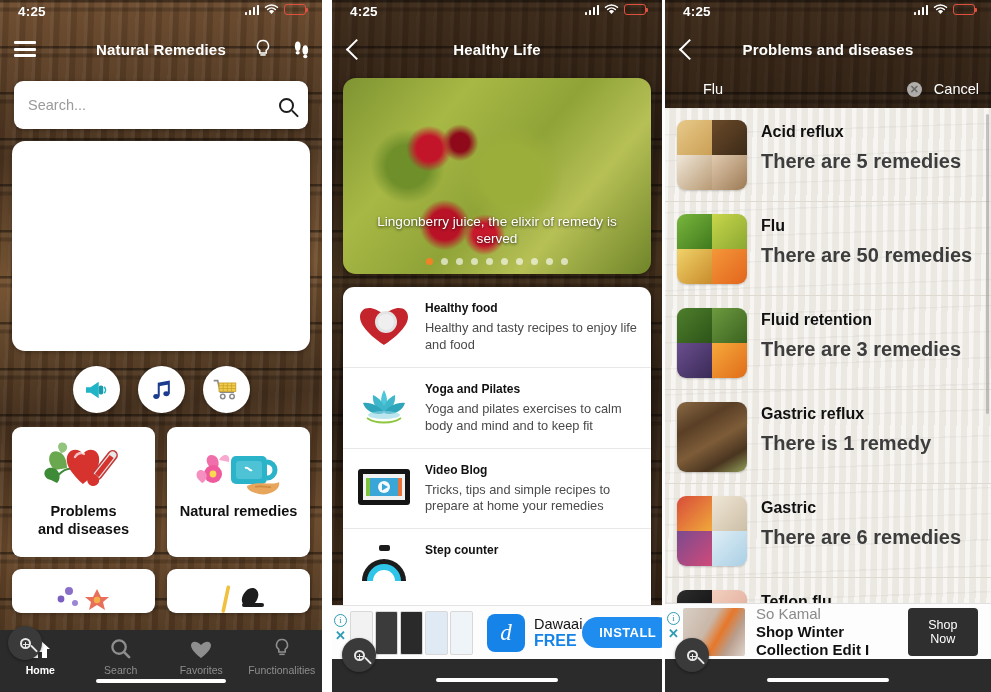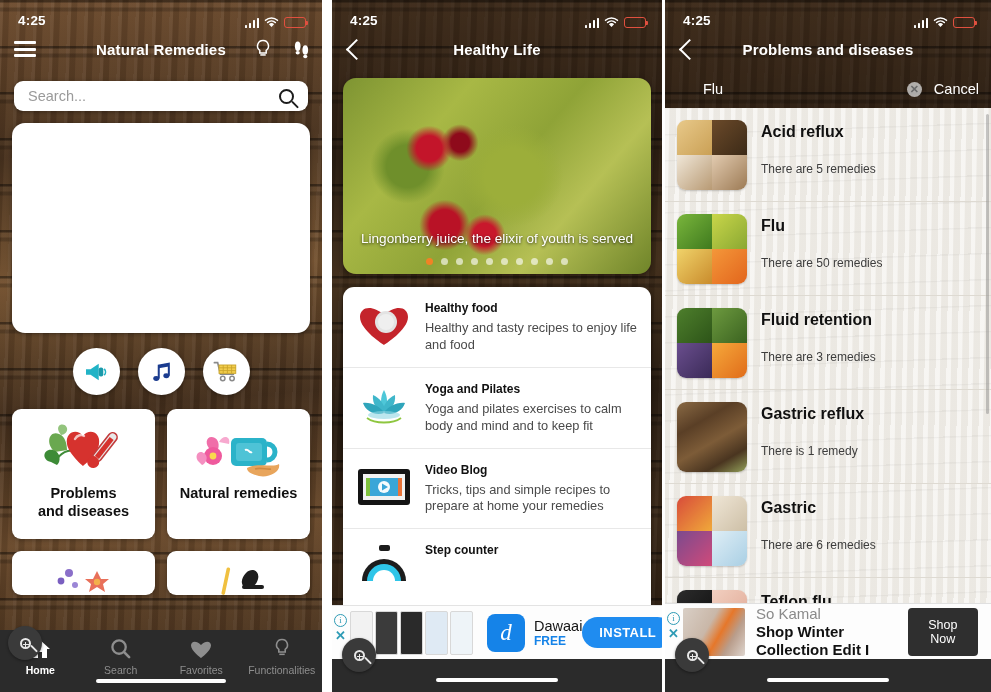--- a/index.html
+++ b/index.html
@@ -31,21 +31,21 @@
         rgba(255,255,255,0.055) 0px, rgba(255,255,255,0.055) 3px,
         rgba(0,0,0,0.10) 4px, rgba(0,0,0,0.10) 9px,
         rgba(255,255,255,0.02) 10px, rgba(255,255,255,0.02) 17px),
       linear-gradient(175deg, #6e4c2e 0%, #4a331f 22%, #73512f 40%, #432e1c 58%, #6a4a2c 76%, #3e2a19 100%);
   }
   .wood.dark { filter: brightness(0.58); }
 
   
   .statusbar {
     position: relative; height: 28px;
-    display: flex; align-items: flex-end; justify-content: space-between;
+    display: flex; align-items: flex-start; justify-content: space-between;
     padding: 4px 16px 0 18px;
     color: #fff;
   }
   .statusbar .clock { font-size: 13.5px; font-weight: bold; letter-spacing: .2px; }
   .sb-right { display: flex; align-items: center; gap: 5px; }
   .sig { display: flex; align-items: flex-end; gap: 1.5px; height: 10px; }
   .sig i { width: 2.5px; background: #fff; border-radius: .5px; display: block; }
   .sig i:nth-child(1){ height:3px; opacity:.95 }
   .sig i:nth-child(2){ height:5px }
   .sig i:nth-child(3){ height:7.5px }
@@ -72,21 +72,21 @@
   }
   .nav-left { position: relative; z-index: 2; padding-left: 14px; display:flex; align-items:center; }
   .nav-right { position: absolute; right: 12px; z-index: 2; display: flex; align-items: center; gap: 22px; }
 
   .hamburger { width: 22px; height: 16px; display:flex; flex-direction: column; justify-content: space-between; cursor:pointer;}
   .hamburger span { display:block; height: 3px; background: #fff; border-radius: 1px; }
   .chev-back { width: 15px; height: 15px; border-left: 2.6px solid #fff; border-bottom: 2.6px solid #fff; transform: rotate(45deg); margin-left:3px; }
 
   
   .search-card {
-    position: relative; margin: 11px 14px 0; height: 30px;
+    position: relative; margin: 11px 14px 0; height: 48px;
     background: #fff; border-radius: 9px;
     display: flex; align-items: center; padding: 0 14px;
     box-shadow: 0 1px 4px rgba(0,0,0,.35);
   }
   .search-card .ph { flex: 1; color: #9a9a9a; font-size: 14.5px; }
   .mag { position: relative; width: 15px; height: 15px; border: 2.4px solid #1c1c1c; border-radius: 50%; }
   .mag:after { content:''; position:absolute; width: 2.4px; height: 9px; background:#1c1c1c;
      right:-4px; bottom:-7px; transform: rotate(-45deg); border-radius:2px;}
 
   .big-card {
@@ -191,21 +191,21 @@
   .ad-shots span:nth-child(3){ background:#2a2a2a; }
   .ad-shots span:nth-child(4){ background:#dfeaf4; }
   .ad-shots span:nth-child(5){ background:#eef4f8; }
   .ad-app { display:flex; align-items:center; gap: 9px; margin-left: 14px; }
   .ad-logo {
     width: 38px; height: 38px; border-radius: 8px; background: #1583e8;
     color:#fff; display:flex; align-items:center; justify-content:center;
     font-family:"Liberation Serif", serif; font-size: 23px; font-style: italic;
   }
   .ad-name { font-size: 14.5px; color: #141414; }
-  .ad-free { font-size: 12px; color: #1583e8; font-weight: bold; }
+  .ad-free { font-size: 16px; color: #1583e8; font-weight: bold; }
   .install-btn {
     margin-left: auto; margin-right: 12px;
     background: #1f8cf0; color:#fff; border:none; border-radius: 17px;
     padding: 8px 17px; font-size: 13px; font-weight: bold; letter-spacing:.4px;
     font-family: "Liberation Sans", sans-serif;
   }
   .bottom-black {
     position:absolute; left:0; right:0; bottom:0; height: 33px; background: #2b2b2b;
   }
   .bb-home { position:absolute; bottom: 10px; left:50%; transform:translateX(-50%); width: 122px; height: 4.5px; border-radius:3px; background:#fff;}
@@ -232,21 +232,21 @@
     overflow: hidden;
   }
   .rrow { display:flex; gap: 14px; padding: 12px 14px 11px 12px; border-bottom: 1px solid #dedad2; align-items: flex-start; }
   .rrow .thumb {
     width: 70px; min-width: 70px; height: 70px; border-radius: 9px; overflow: hidden;
     display: grid; grid-template-columns: 1fr 1fr; grid-template-rows: 1fr 1fr;
     box-shadow: 0 1px 2px rgba(0,0,0,.2);
   }
   .rrow .thumb span { display:block; }
   .rrow .rt { font-size: 16px; font-weight: bold; color: #101010; margin-top: 3px; }
-  .rrow .rs { font-size: 12px; color: #3d3d3d; margin-top: 21px; }
+  .rrow .rs { font-size: 20px; color: #3d3d3d; margin-top: 9px; font-weight: bold; }
   .scroll-ind { position:absolute; right: 2px; top: 6px; width: 3px; height: 300px; border-radius: 2px; background: rgba(120,120,120,.4); }
 
   .ad2 {
     position: absolute; left: 0; right: 0; bottom: 33px; height: 56px;
     background: #fdfdfd; display:flex; align-items:center; padding-left: 18px;
     border-top: 1px solid #e0e0e0;
   }
   .ad2-img { width: 84px; height: 48px; border-radius: 2px;
      background: linear-gradient(120deg,#d9cfc6 0%, #c9b7a8 40%, #e6772a 58%, #b99d8b 75%, #ded5ce 100%); }
   .ad2-tx { margin-left: 11px; }
@@ -470,21 +470,21 @@
     </div>
 
     <div class="navbar">
       <div class="nav-left">
         <span class="chev-back"></span>
       </div>
       <div class="nav-title">Healthy Life</div>
     </div>
 
     <div class="hero">
-      <div class="cap">Lingonberry juice, the elixir of youth is served</div>
+      <div class="cap">Lingonberry juice, the elixir of remedy is served</div>
       <div class="dots">
         <i class="on"></i>
         <i></i>
         <i></i>
         <i></i>
         <i></i>
         <i></i>
         <i></i>
         <i></i>
         <i></i>

